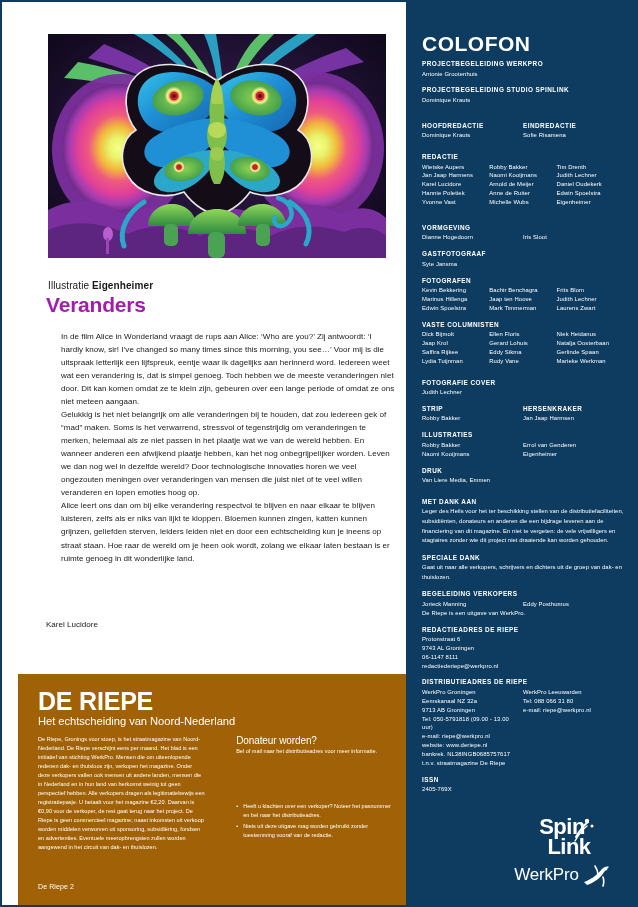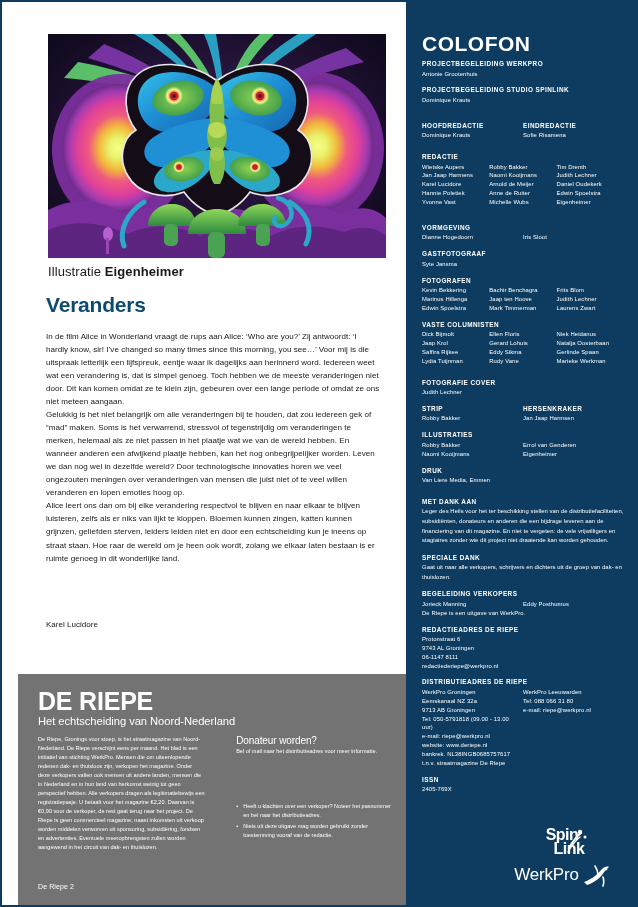--- a/index.html
+++ b/index.html
@@ -60,21 +60,21 @@
   .cf-gap-md { height: 5px; }
 
   
   #logos {
     position: absolute;
     right: 16px; bottom: 22px;
     width: 120px;
     text-align: center;
   }
   #spinlink-logo {
-    font-size: 16px;
+    font-size: 22px;
     font-weight: bold;
     line-height: 0.92;
     letter-spacing: -0.5px;
     text-align: center;
     margin-bottom: 6px;
     position: relative;
     display: inline-block;
   }
   #spinlink-logo .sl-line2 { padding-left: 14px; display: block; text-align: right; }
   #spinlink-mark {
@@ -94,49 +94,49 @@
     position: absolute;
     top: 0; left: 0;
     width: 406px; height: 907px;
     background: #ffffff;
   }
 
   
   #illus-wrap { position: absolute; left: 46px; top: 32px; width: 338px; height: 224px; }
   #illustration { width: 100%; height: 100%; display: block; background: #120b1c; }
   #illus-caption {
-    position: absolute; left: 46px; top: 262px;
-    font-size: 13px; color: #1a1a1a; letter-spacing: 0.1px;
+    position: absolute; left: 46px; top: 278px;
+    font-size: 10px; color: #1a1a1a; letter-spacing: 0.1px;
   }
   #illus-caption b { font-weight: bold; }
 
   
   #article-title {
     position: absolute; left: 44px; top: 291px;
-    font-size: 21px; font-weight: bold; color: #0c4a6e;
+    font-size: 21px; font-weight: bold; color: #a21caf;
     letter-spacing: -0.2px;
   }
   #article-body {
-    position: absolute; left: 44px; top: 328px;
+    position: absolute; left: 59px; top: 328px;
     width: 334px;
     font-size: 8.05px; line-height: 1.62;
     color: #1a1a1a; letter-spacing: 0.02px;
   }
   #article-body p { margin: 0; }
   #article-sign {
     position: absolute; left: 44px; top: 618px;
     font-size: 8.05px; color: #1a1a1a;
   }
 
   
   #riepe-panel {
     position: absolute;
     left: 16px; top: 672px;
     width: 390px; height: 233px;
-    background: #737373;
+    background: #a16207;
     color: #ffffff;
     padding: 14px 14px 8px 20px;
   }
   #riepe-title {
     font-size: 25px; font-weight: bold; letter-spacing: -0.2px;
     line-height: 1.05;
   }
   #riepe-sub {
     font-size: 11.2px; letter-spacing: -0.05px; margin-top: 1px; margin-bottom: 8px;
   }

